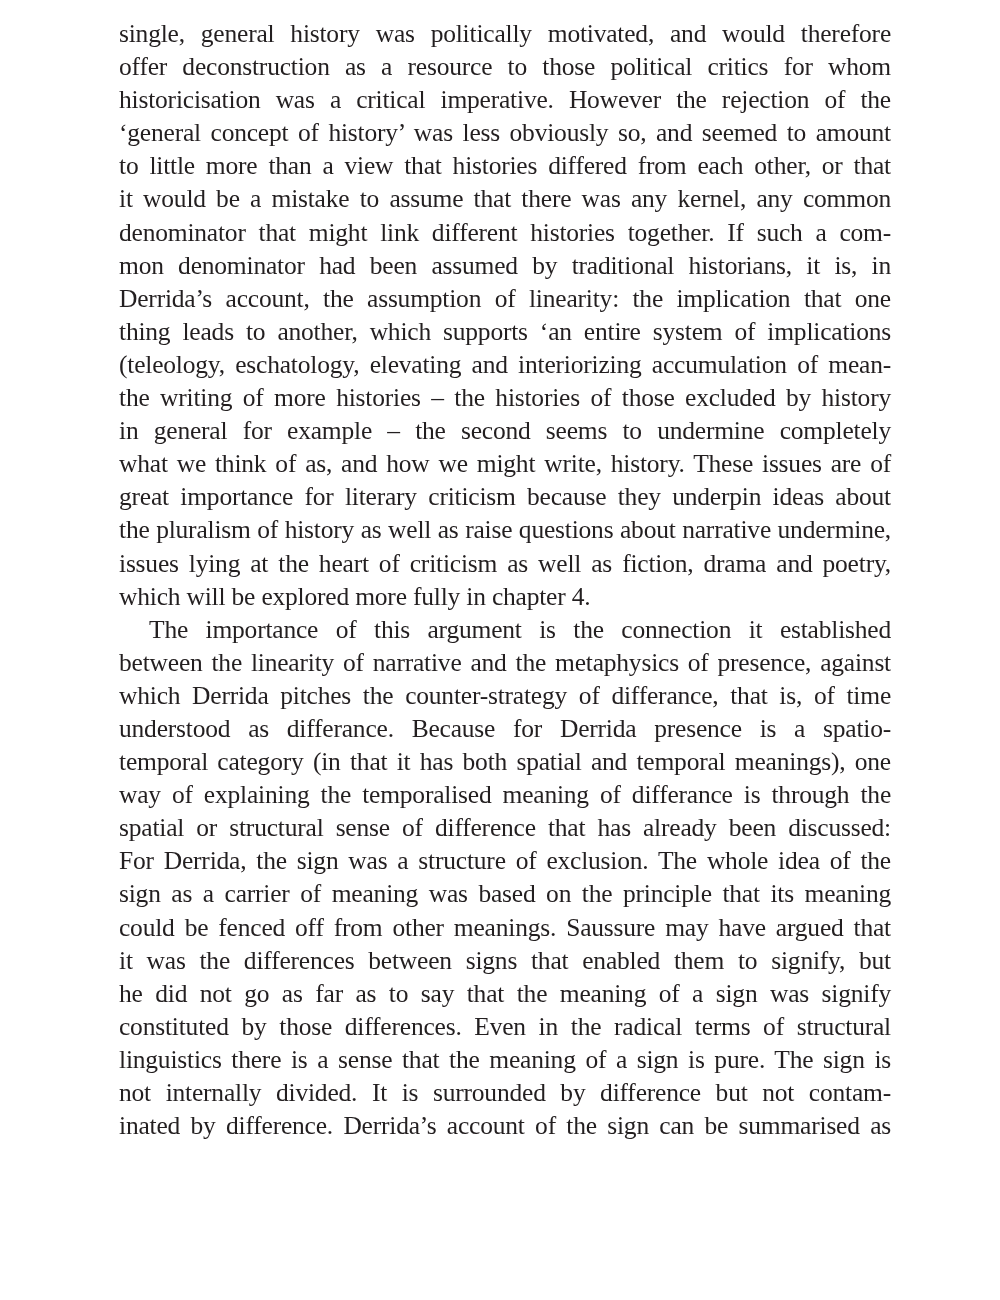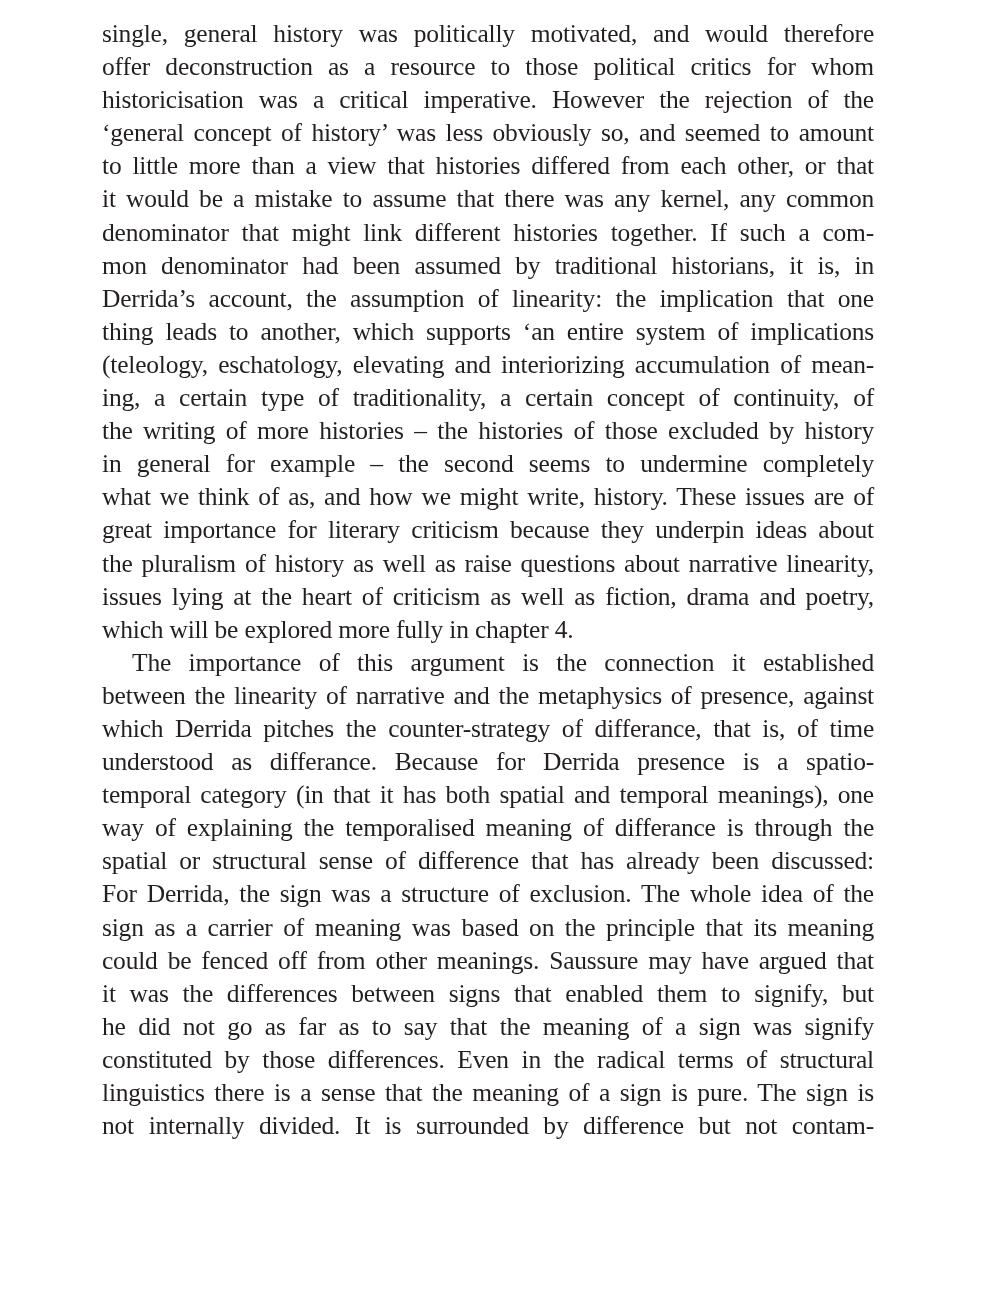--- a/index.html
+++ b/index.html
@@ -8,21 +8,21 @@
       background: #ffffff;
     }
     body {
       width: 1000px;
       height: 1300px;
       position: relative;
       overflow: hidden;
     }
     .page {
       position: absolute;
-      left: 102px;
+      left: 119px;
       top: 17px;
       width: 772px;
       font-family: "Liberation Serif", "DejaVu Serif", serif;
       font-size: 25.5px;
       color: #231f20;
     }
     .line {
       display: block;
       height: 33.1px;
       line-height: 33.1px;
@@ -53,39 +53,39 @@
     <span class="line">offer deconstruction as a resource to those political critics for whom</span>
     <span class="line">historicisation was a critical imperative. However the rejection of the</span>
     <span class="line">‘general concept of history’ was less obviously so, and seemed to amount</span>
     <span class="line">to little more than a view that histories differed from each other, or that</span>
     <span class="line">it would be a mistake to assume that there was any kernel, any common</span>
     <span class="line">denominator that might link different histories together. If such a com-</span>
     <span class="line">mon denominator had been assumed by traditional historians, it is, in</span>
     <span class="line">Derrida’s account, the assumption of linearity: the implication that one</span>
     <span class="line">thing leads to another, which supports ‘an entire system of implications</span>
     <span class="line">(teleology, eschatology, elevating and interiorizing accumulation of mean-</span>
-    <span class="line">ing, a certain type of traditionality, a certain concept of continuity, of</span>
     <span class="line">the writing of more histories – the histories of those excluded by history</span>
     <span class="line">in general for example – the second seems to undermine completely</span>
     <span class="line">what we think of as, and how we might write, history. These issues are of</span>
     <span class="line">great importance for literary criticism because they underpin ideas about</span>
-    <span class="line">the pluralism of history as well as raise questions about narrative linearity,</span>
+    <span class="line">the pluralism of history as well as raise questions about narrative undermine,</span>
     <span class="line">issues lying at the heart of criticism as well as fiction, drama and poetry,</span>
     <span class="line last">which will be explored more fully in chapter 4.</span>
   </div>
   <div class="paragraph">
     <span class="line indent">The importance of this argument is the connection it established</span>
     <span class="line">between the linearity of narrative and the metaphysics of presence, against</span>
     <span class="line">which Derrida pitches the counter-strategy of differance, that is, of time</span>
     <span class="line">understood as differance. Because for Derrida presence is a spatio-</span>
     <span class="line">temporal category (in that it has both spatial and temporal meanings), one</span>
     <span class="line">way of explaining the temporalised meaning of differance is through the</span>
     <span class="line">spatial or structural sense of difference that has already been discussed:</span>
     <span class="line">For Derrida, the sign was a structure of exclusion. The whole idea of the</span>
     <span class="line">sign as a carrier of meaning was based on the principle that its meaning</span>
     <span class="line">could be fenced off from other meanings. Saussure may have argued that</span>
     <span class="line">it was the differences between signs that enabled them to signify, but</span>
     <span class="line">he did not go as far as to say that the meaning of a sign was signify</span>
     <span class="line">constituted by those differences. Even in the radical terms of structural</span>
     <span class="line">linguistics there is a sense that the meaning of a sign is pure. The sign is</span>
     <span class="line">not internally divided. It is surrounded by difference but not contam-</span>
+    <span class="line">inated by difference. Derrida’s account of the sign can be summarised as</span>
   </div>
 </div>
 
 </body></html>

